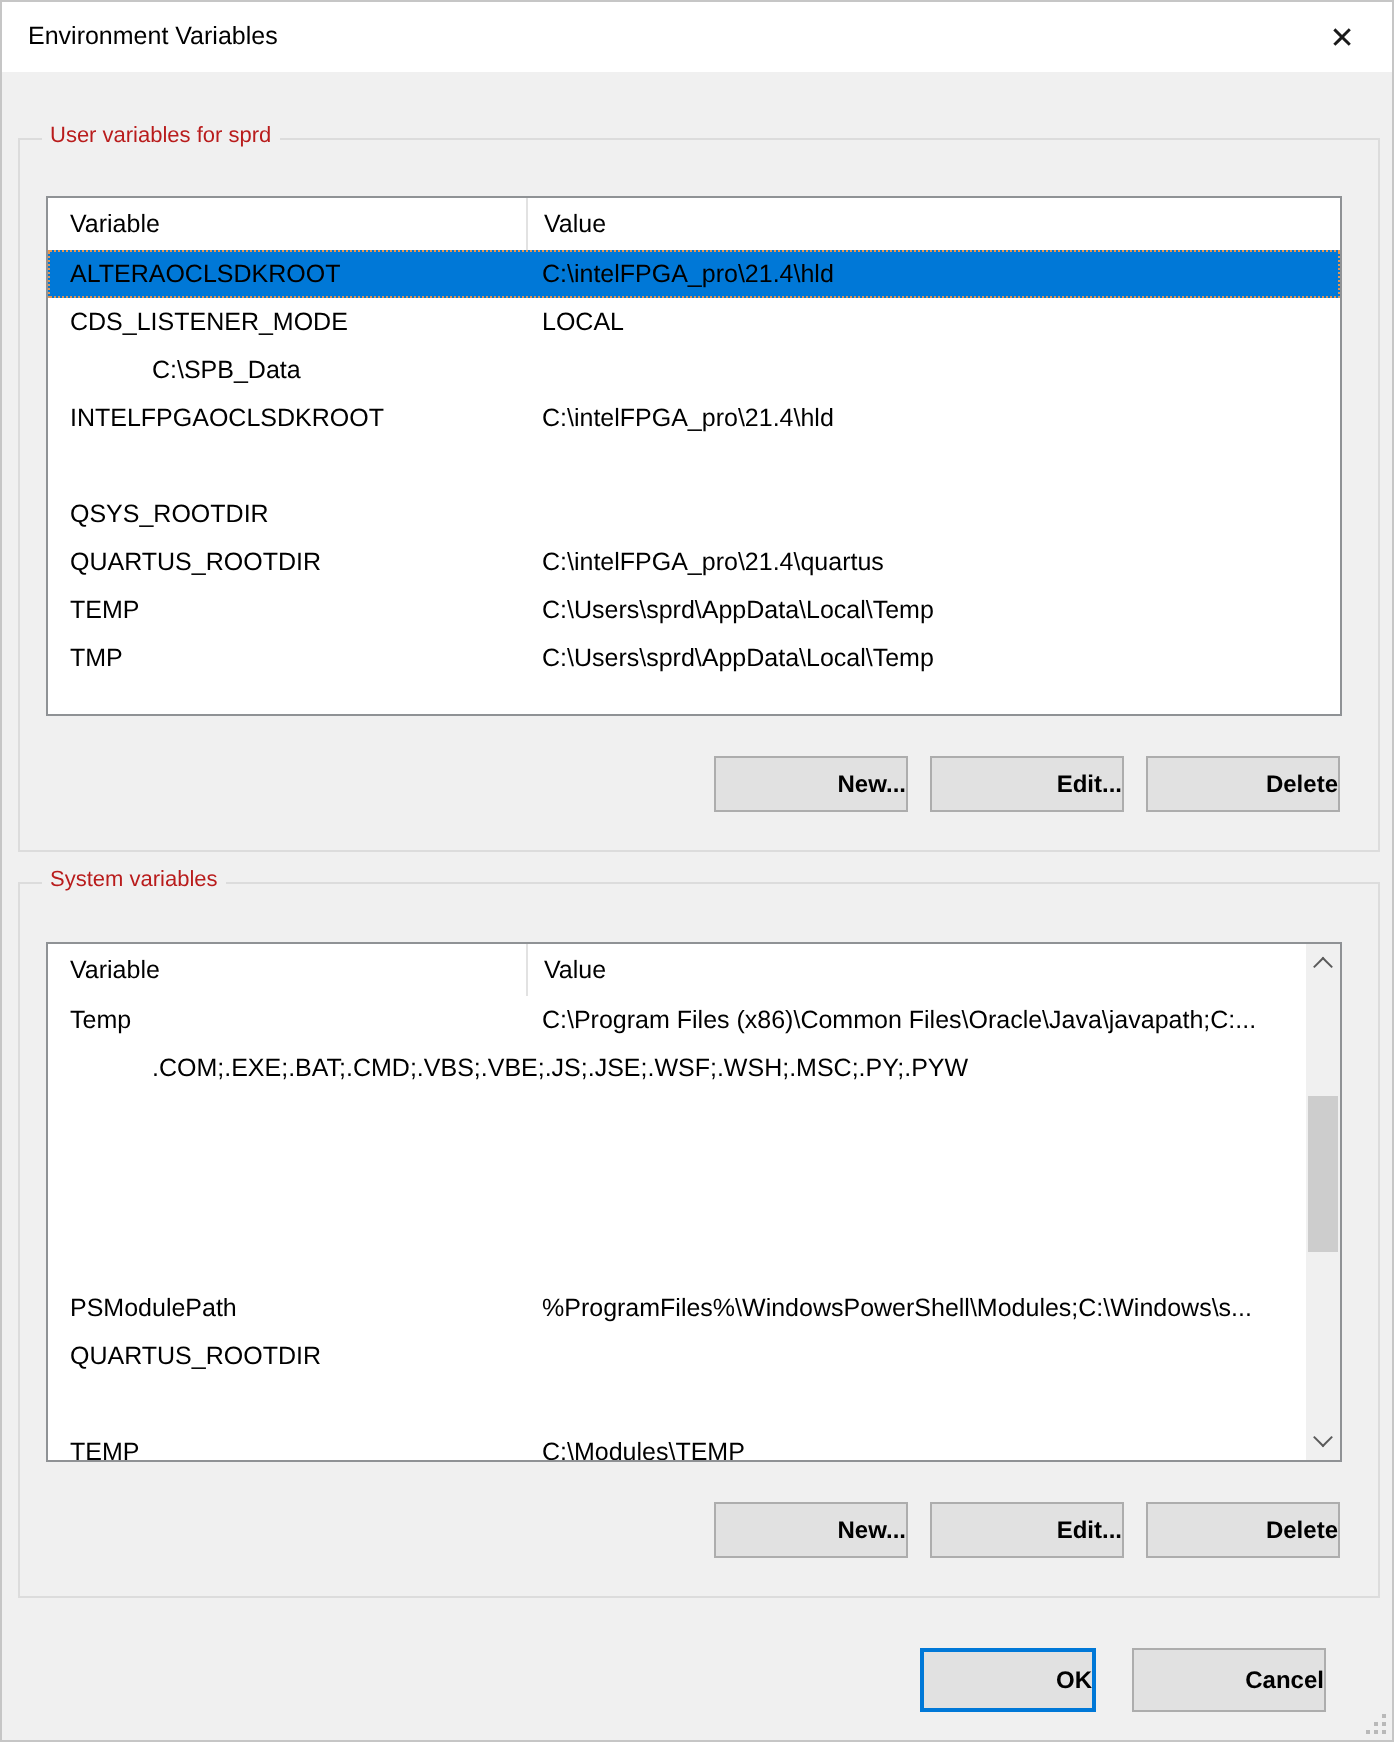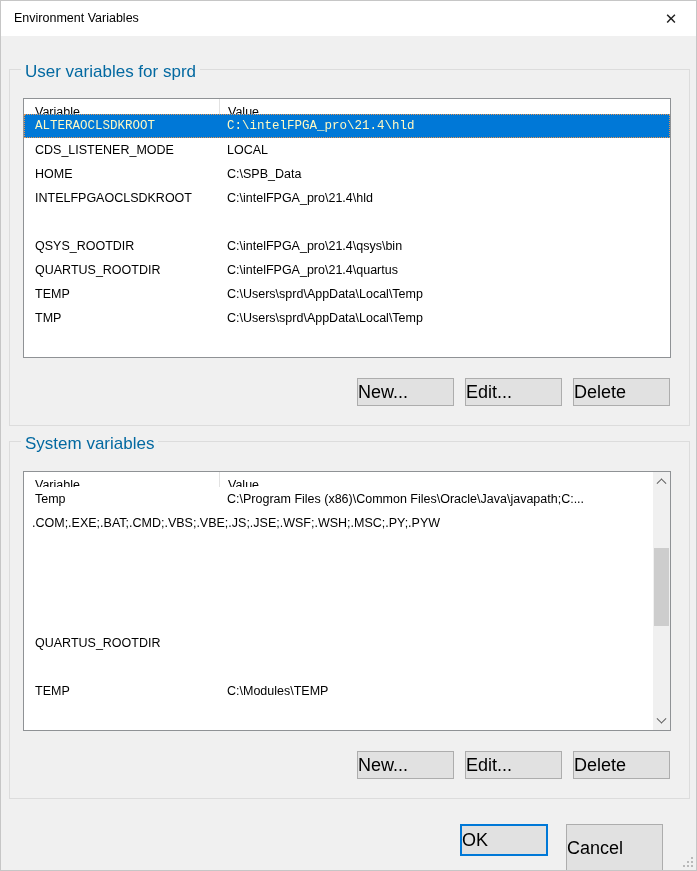--- a/index.html
+++ b/index.html
@@ -9,47 +9,47 @@
   .window { position:relative; width:697px; height:871px; border:1px solid #c6c6c6; background:#f0f0f0; overflow:hidden; }
 
   
   .titlebar { position:absolute; left:0; top:0; width:100%; height:35px; background:#ffffff; }
   .title { position:absolute; left:13px; top:0; line-height:35px; font-size:12.5px; color:#000; }
   .close-btn { position:absolute; right:0; top:0; width:50px; height:35px; display:flex; align-items:center; justify-content:center; cursor:default; }
   .close-btn span { font-size:15px; color:#1a1a1a; font-weight:400; }
 
   
   .groupbox { position:absolute; border:1px solid #dcdcdc; }
-  .groupbox-label { position:absolute; top:-8px; left:11px; background:#f0f0f0; padding:0 4px; font-size:17px; color:#0369a1; }
+  .groupbox-label { position:absolute; top:-8px; left:11px; background:#f0f0f0; padding:0 4px; font-size:11px; color:#b91c1c; }
 
   
   .listview { position:absolute; background:#fff; border:1px solid #8f9295; overflow:hidden; }
-  .lv-header { display:flex; height:15px; line-height:26px; color:#000; }
+  .lv-header { display:flex; height:26px; line-height:26px; color:#000; }
   .lv-header .col-name { }
   .lv-header .col-value { border-left:1px solid #e2e2e2; }
   .col-name { width:195px; padding-left:11px; white-space:nowrap; overflow:hidden; flex:none; }
-  .col-value { flex:1; padding-left:8px; white-space:nowrap; overflow:hidden; }
+  .col-value { flex:1; padding-left:8px; white-space:nowrap; overflow:hidden;margin-left:44px; }
   .lv-row { display:flex; height:24px; line-height:24px; }
-  .lv-row.selected { background:#0078d7; color:#fef9c3; outline:1px dotted #e69550; outline-offset:-1px;font-family:Liberation Mono, monospace; }
+  .lv-row.selected { background:#0078d7; color:#000000; outline:1px dotted #e69550; outline-offset:-1px; }
   .with-scroll .lv-header, .with-scroll .lv-rows { margin-right:17px; }
 
   
   .scrollbar { position:absolute; top:0; right:0; width:17px; height:100%; background:#f0f0f0; }
   .sb-btn { position:absolute; left:0; width:17px; height:17px; display:flex; align-items:center; justify-content:center; }
   .sb-up { top:0; }
   .sb-down { bottom:0; }
   .chev { width:7px; height:7px; border-right:1.6px solid #5a5a5a; border-bottom:1.6px solid #5a5a5a; }
   .chev.up { transform:rotate(-135deg) translate(-2px,-2px); }
   .chev.down { transform:rotate(45deg) translate(-2px,-2px); }
   .sb-thumb { position:absolute; left:1px; width:15px; background:#cdcdcd; }
 
   
-  .btn { position:absolute; width:97px; height:28px; background:#e1e1e1; border:1px solid #adadad; font-family:inherit; font-size:18px; color:#000; text-align:left; line-height:26px; cursor:default; }
+  .btn { position:absolute; width:97px; height:28px; background:#e1e1e1; border:1px solid #adadad; font-family:inherit; font-size:12px; color:#000; text-align:right; line-height:26px; cursor:default;font-weight:bold; }
   .btn-ok { width:88px; height:32px; border:2px solid #0078d7; line-height:28px; }
-  .btn-cancel { width:97px; height:48px; line-height:30px; }
+  .btn-cancel { width:97px; height:32px; line-height:30px; }
 
   
   .resize-grip { position:absolute; right:3px; bottom:3px; width:10px; height:10px; }
   .grip-dot { position:absolute; width:2px; height:2px; background:#b9b9b9;
     box-shadow:0 -4px 0 #b9b9b9, 0 -8px 0 #b9b9b9, -4px 0 0 #b9b9b9, -4px -4px 0 #b9b9b9, -8px 0 0 #b9b9b9;
     right:0; bottom:0; }
 </style>
 </head>
 <body>
 
@@ -77,37 +77,35 @@
           <span class="col-name">ALTERAOCLSDKROOT</span>
           <span class="col-value">C:\intelFPGA_pro\21.4\hld</span>
         </div>
 
         <div class="lv-row">
           <span class="col-name">CDS_LISTENER_MODE</span>
           <span class="col-value">LOCAL</span>
         </div>
 
         <div class="lv-row">
-          <span class="col-name">HOME</span>
           <span class="col-value">C:\SPB_Data</span>
         </div>
 
         <div class="lv-row">
           <span class="col-name">INTELFPGAOCLSDKROOT</span>
           <span class="col-value">C:\intelFPGA_pro\21.4\hld</span>
         </div>
 
         <div class="lv-row">
           <span class="col-name"></span>
           <span class="col-value"></span>
         </div>
 
         <div class="lv-row">
           <span class="col-name">QSYS_ROOTDIR</span>
-          <span class="col-value">C:\intelFPGA_pro\21.4\qsys\bin</span>
         </div>
 
         <div class="lv-row">
           <span class="col-name">QUARTUS_ROOTDIR</span>
           <span class="col-value">C:\intelFPGA_pro\21.4\quartus</span>
         </div>
 
         <div class="lv-row">
           <span class="col-name">TEMP</span>
           <span class="col-value">C:\Users\sprd\AppData\Local\Temp</span>
@@ -157,20 +155,24 @@
         <div class="lv-row">
           <span class="col-name"></span>
           <span class="col-value"></span>
         </div>
 
         <div class="lv-row">
           <span class="col-name"></span>
           <span class="col-value"></span>
         </div>
 
+        <div class="lv-row">
+          <span class="col-name">PSModulePath</span>
+          <span class="col-value">%ProgramFiles%\WindowsPowerShell\Modules;C:\Windows\s...</span>
+        </div>
 
         <div class="lv-row">
           <span class="col-name">QUARTUS_ROOTDIR</span>
         </div>
 
         <div class="lv-row">
         </div>
 
         <div class="lv-row">
           <span class="col-name">TEMP</span>

